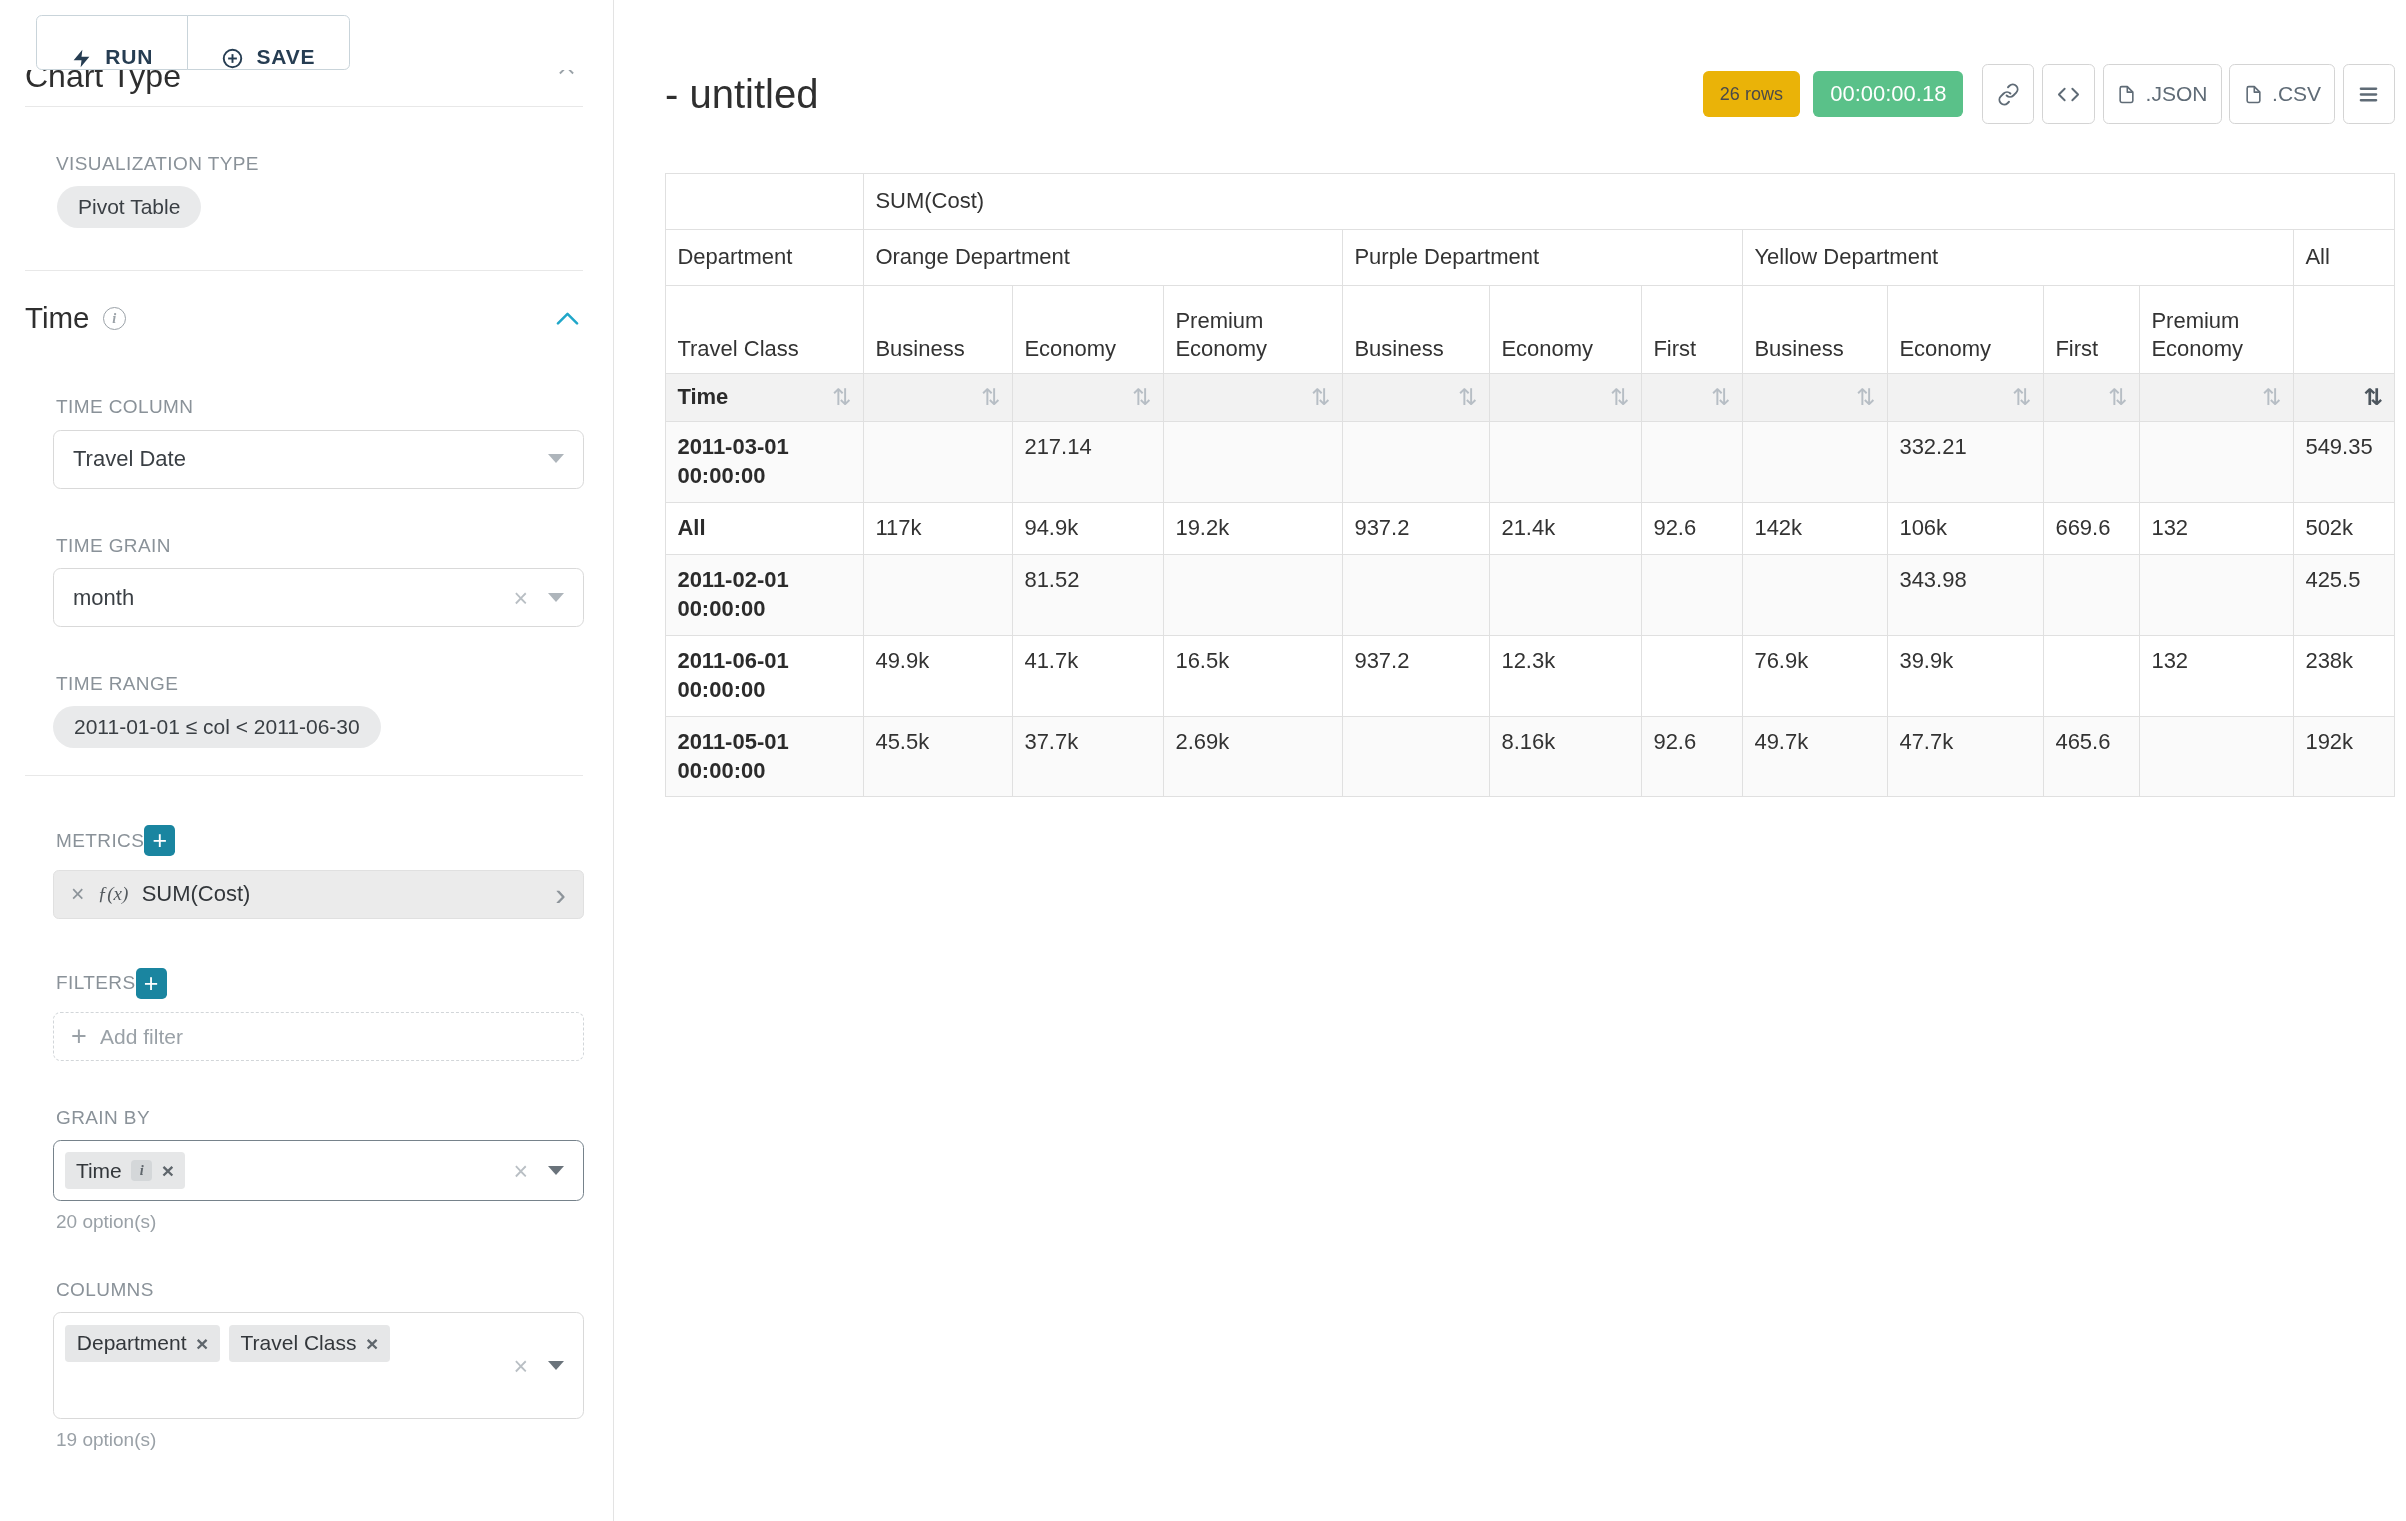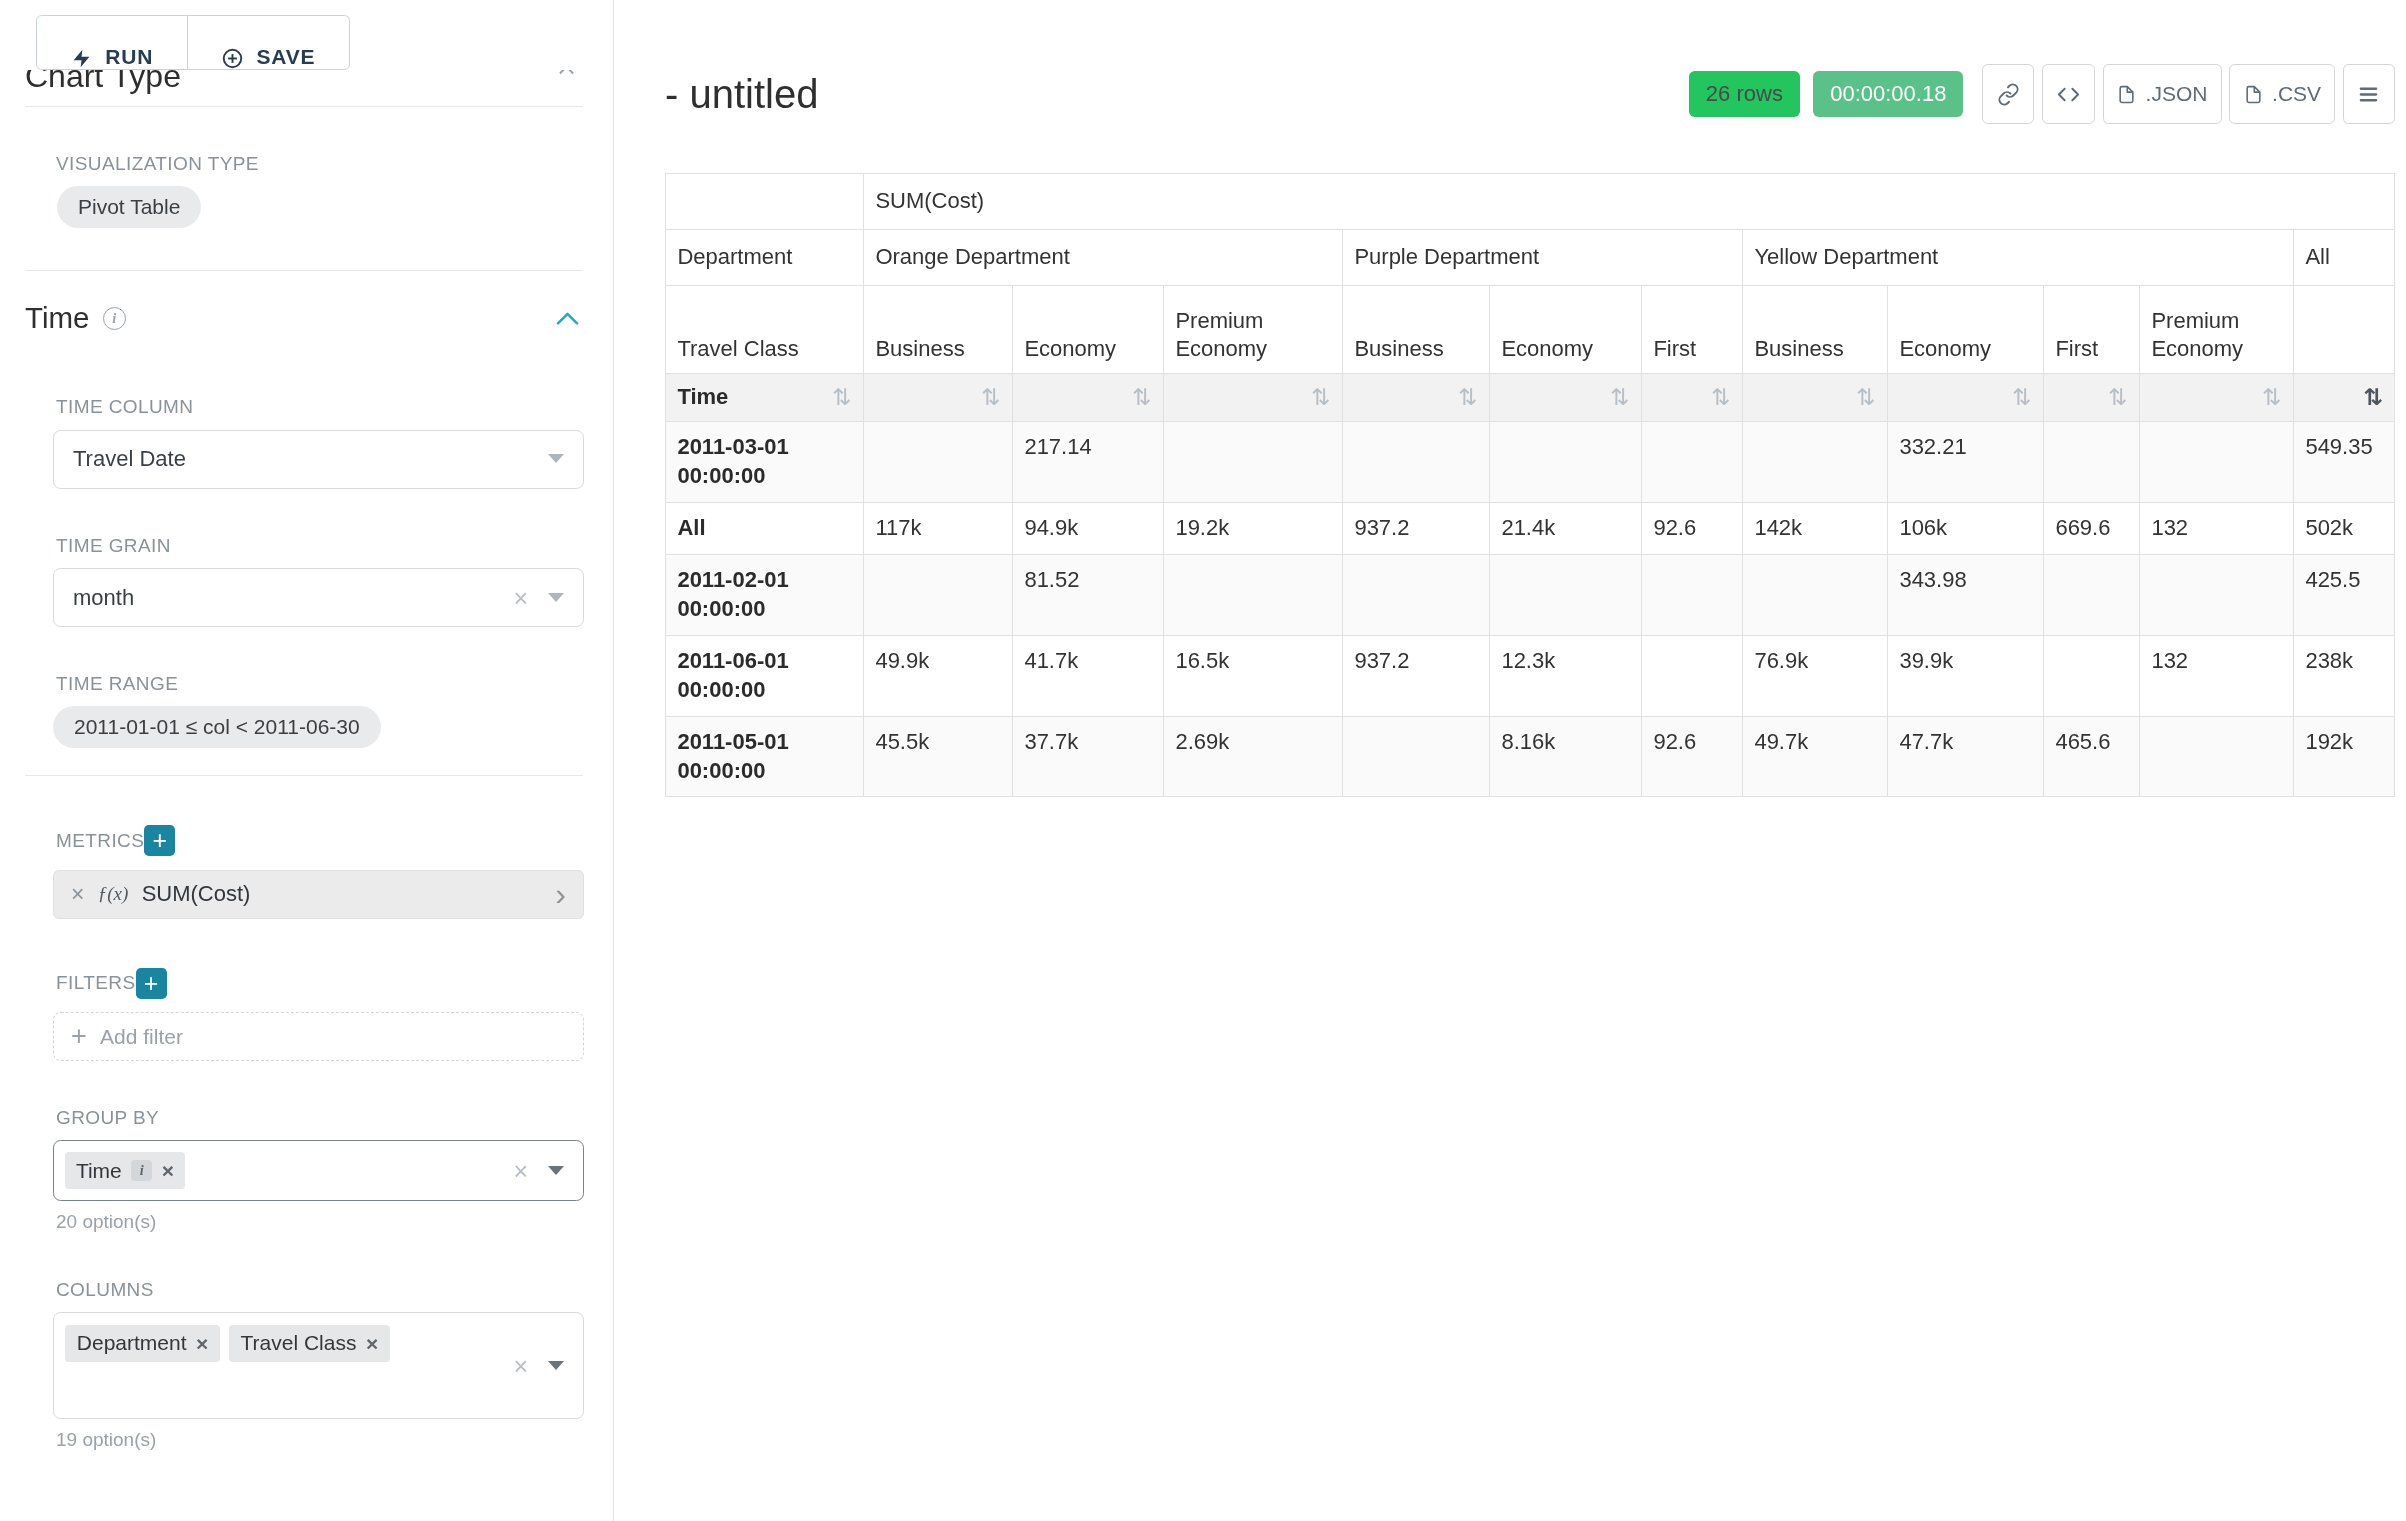--- a/index.html
+++ b/index.html
@@ -102,21 +102,21 @@
     display:inline-flex; align-items:center; justify-content:center; font-family:"Liberation Serif",serif; font-style:italic;
   }
   .chip-x { color:#5f666c; font-size:21px; font-weight:700; line-height:1; cursor:pointer; }
   .options-hint { margin:9.5px 0 0 56px; font-size:19px; color:#9aa1a7; }
 
   
   .main { flex:1; padding:32px 11.4px 0 51px; overflow:hidden;margin-top:32px; }
   .main-header { display:flex; align-items:center; justify-content:space-between; }
   .page-title { font-size:40px; font-weight:400; color:#2f2f2f; }
   .header-right { display:flex; align-items:center; gap:13.3px; }
-  .rows-badge { background:#22c55e; border-radius:5.7px; height:46px; display:flex; align-items:center; padding:0 17px; font-size:22px; color:#4a4a4a; }
+  .rows-badge { background:#eab308; border-radius:5.7px; height:46px; display:flex; align-items:center; padding:0 17px; font-size:18px; color:#4a4a4a; }
   .duration-badge { background:var(--duration-badge,#5ac189); color:#fff; border-radius:5.7px; height:46px; display:flex; align-items:center; padding:0 17px; font-size:22px; }
   .btn-group { display:flex; gap:7.6px; margin-left:5.7px; }
   .icon-btn {
     height:60px; min-width:49px; padding:0 13.3px; border:1px solid #d4d4d4; border-radius:5.7px; background:#fff;
     color:#5f6b76; display:flex; align-items:center; justify-content:center; gap:9.5px; font-size:21px;
     cursor:pointer; font-family:inherit;
   }
   .icon-btn svg { display:block; }
 
   
@@ -217,21 +217,21 @@
 
   <div class="label-row">
     <div class="ctl-label">FILTERS</div>
     <button class="plus-btn">+</button>
   </div>
   <div class="add-filter">
     <span class="plus">+</span>
     <span>Add filter</span>
   </div>
 
-  <div class="ctl-label mt-med">GROUP BY</div>
+  <div class="ctl-label mt-med">GRAIN BY</div>
   <div class="multi-select focused">
     <span style="display:contents"><span class="sel-chip">
           <span class="chip-label">Time</span>
           <span class="chip-info">i</span>
           <span class="chip-x">×</span>
         </span></span>
     <span class="clear-x">×</span>
     <span class="caret-down dark"></span>
   </div>
   <div class="options-hint">20 option(s)</div>

